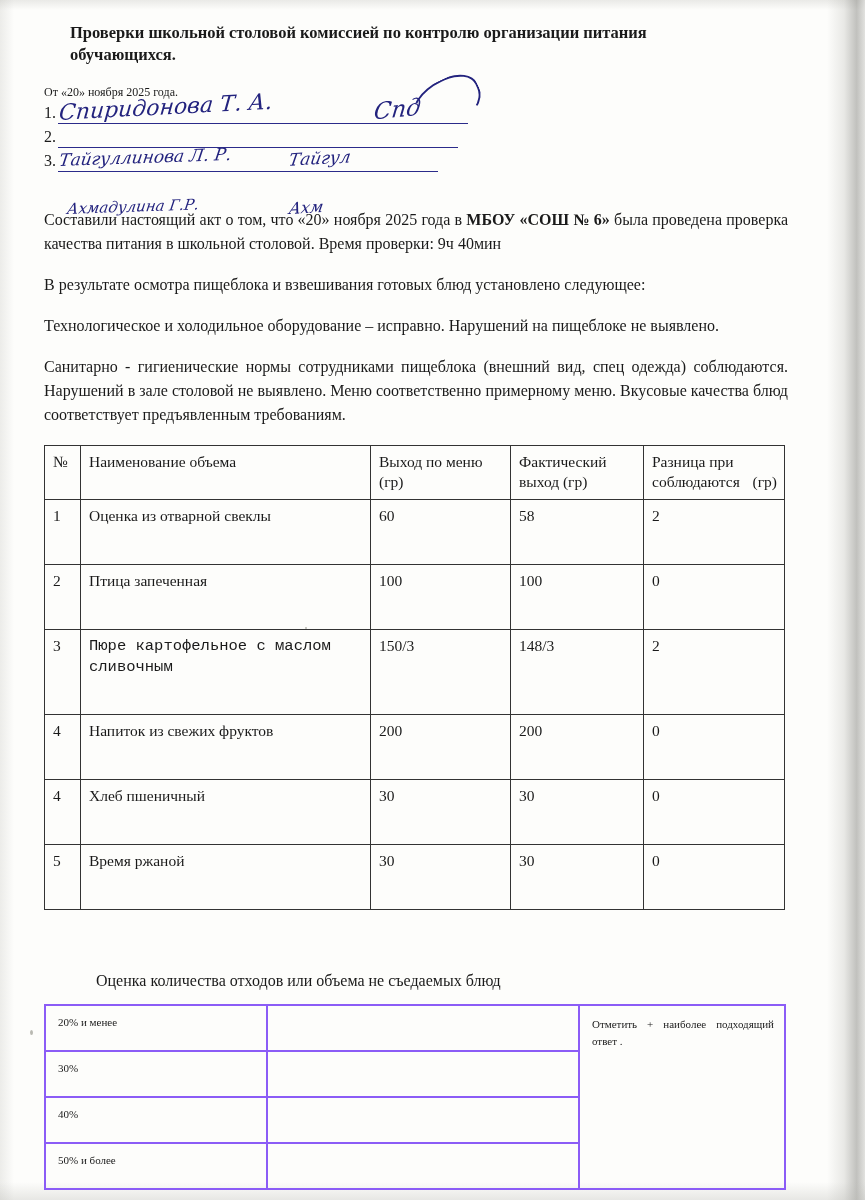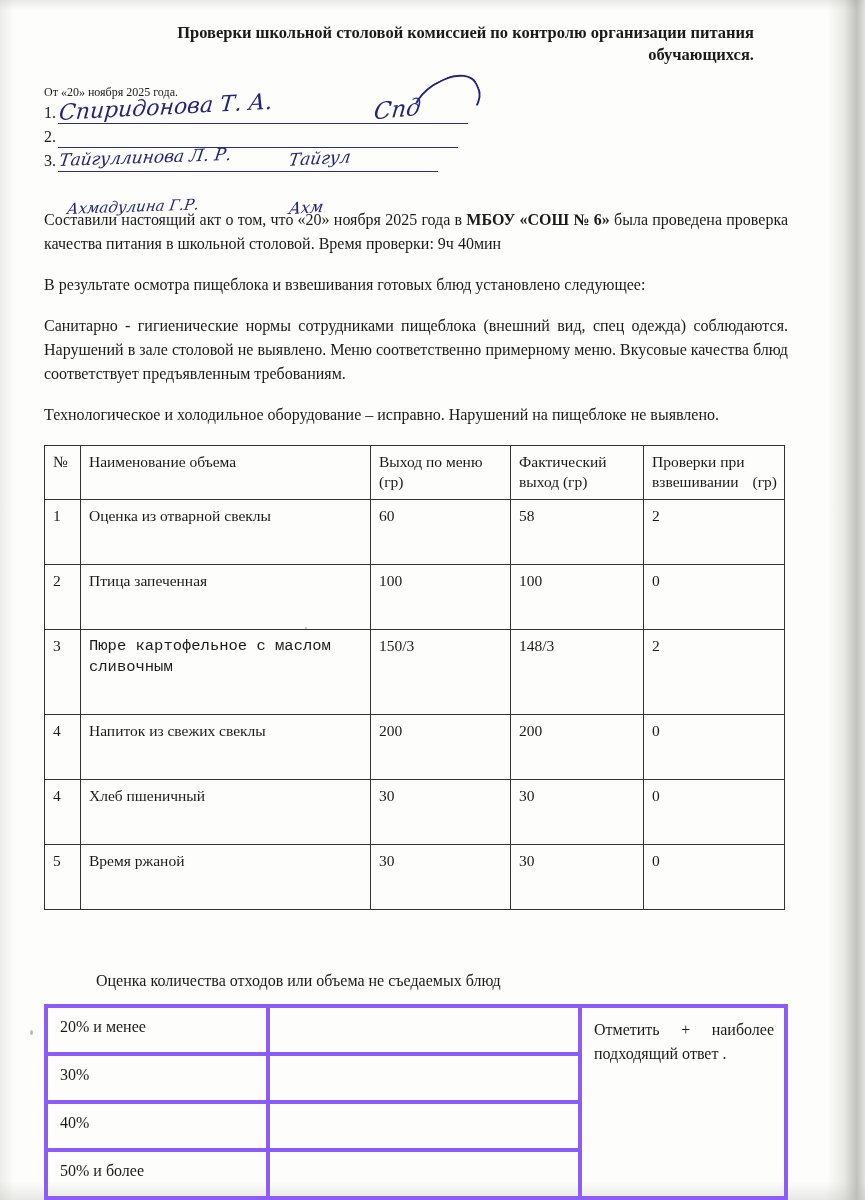--- a/index.html
+++ b/index.html
@@ -48,21 +48,21 @@
   }
 
   .content {
     position: absolute;
     left: 44px;
     top: 22px;
     width: 744px;
   }
 
   .doc-title {
-    text-align: right;
+    text-align: left;
     font-weight: bold;
     font-size: 16.5px;
     line-height: 1.35;
     margin: 0 34px 0 26px;
   }
 
   .date-line {
     margin-top: 18px;
     font-size: 12px;
   }
@@ -176,22 +176,22 @@
     margin-left: 52px;
     font-size: 16px;
   }
   table.waste {
     border-collapse: collapse;
     width: 740px;
     margin-top: 14px;
     table-layout: fixed;
   }
   table.waste td {
-    border: 4px solid #8b5cf6;
-    font-size: 16px;
+    border: 2px solid #8b5cf6;
+    font-size: 11px;
     padding: 10px 10px 10px 12px;
     vertical-align: top;
     height: 24px;
   }
   .w-col-1 { width: 222px; }
   .w-col-2 { width: 312px; }
   .w-col-3 { width: 206px; }
   .note-cell {
     text-align: justify;
     line-height: 1.5;
@@ -243,39 +243,39 @@
         <span class="hw-mark hwm3">Ахм</span>
       </div>
     </div>
 
     <p class="para first">
       <span>Составили настоящий акт о том, что «20» ноября 2025 года в </span><span class="bold">МБОУ «СОШ № 6»</span><span> была проведена проверка качества питания в школьной столовой. Время проверки: 9ч 40мин</span>
     </p>
 
     <p class="para">В результате осмотра пищеблока и взвешивания готовых блюд установлено следующее:</p>
 
+    <p class="para">Технологическое и холодильное оборудование – исправно. Нарушений на пищеблоке не выявлено.</p>
+
     <p class="para">Санитарно - гигиенические нормы сотрудниками пищеблока (внешний вид, спец одежда) соблюдаются. Нарушений в зале столовой не выявлено. Меню соответственно примерному меню. Вкусовые качества блюд соответствует предъявленным требованиям.</p>
-
-    <p class="para">Технологическое и холодильное оборудование – исправно. Нарушений на пищеблоке не выявлено.</p>
 
     <table class="grid">
       <colgroup>
         <col class="col-num">
           <col class="col-name">
           <col class="col-menu">
           <col class="col-fact">
           <col class="col-diff">
       </colgroup>
       <thead>
         <tr>
           <th>№</th>
           <th>Наименование объема</th>
           <th class="just-th">Выход по меню (гр)</th>
           <th>Фактический выход (гр)</th>
-          <th class="just-th">Проверки при взвешивании (гр)</th>
+          <th class="just-th">Разница при соблюдаются (гр)</th>
         </tr>
       </thead>
       <tbody>
         <tr class="row-tall">
           <td>1</td>
           <td>Оценка из отварной свеклы</td>
           <td>60</td>
           <td>58</td>
           <td>2</td>
         </tr>
@@ -288,21 +288,21 @@
         </tr>
         <tr class="row-xtall">
           <td>3</td>
           <td class="name-just">Пюре картофельное с маслом сливочным</td>
           <td>150/3</td>
           <td>148/3</td>
           <td>2</td>
         </tr>
         <tr class="row-tall">
           <td>4</td>
-          <td>Напиток из свежих свеклы</td>
+          <td>Напиток из свежих фруктов</td>
           <td>200</td>
           <td>200</td>
           <td>0</td>
         </tr>
         <tr class="row-tall">
           <td>4</td>
           <td>Хлеб пшеничный</td>
           <td>30</td>
           <td>30</td>
           <td>0</td>

